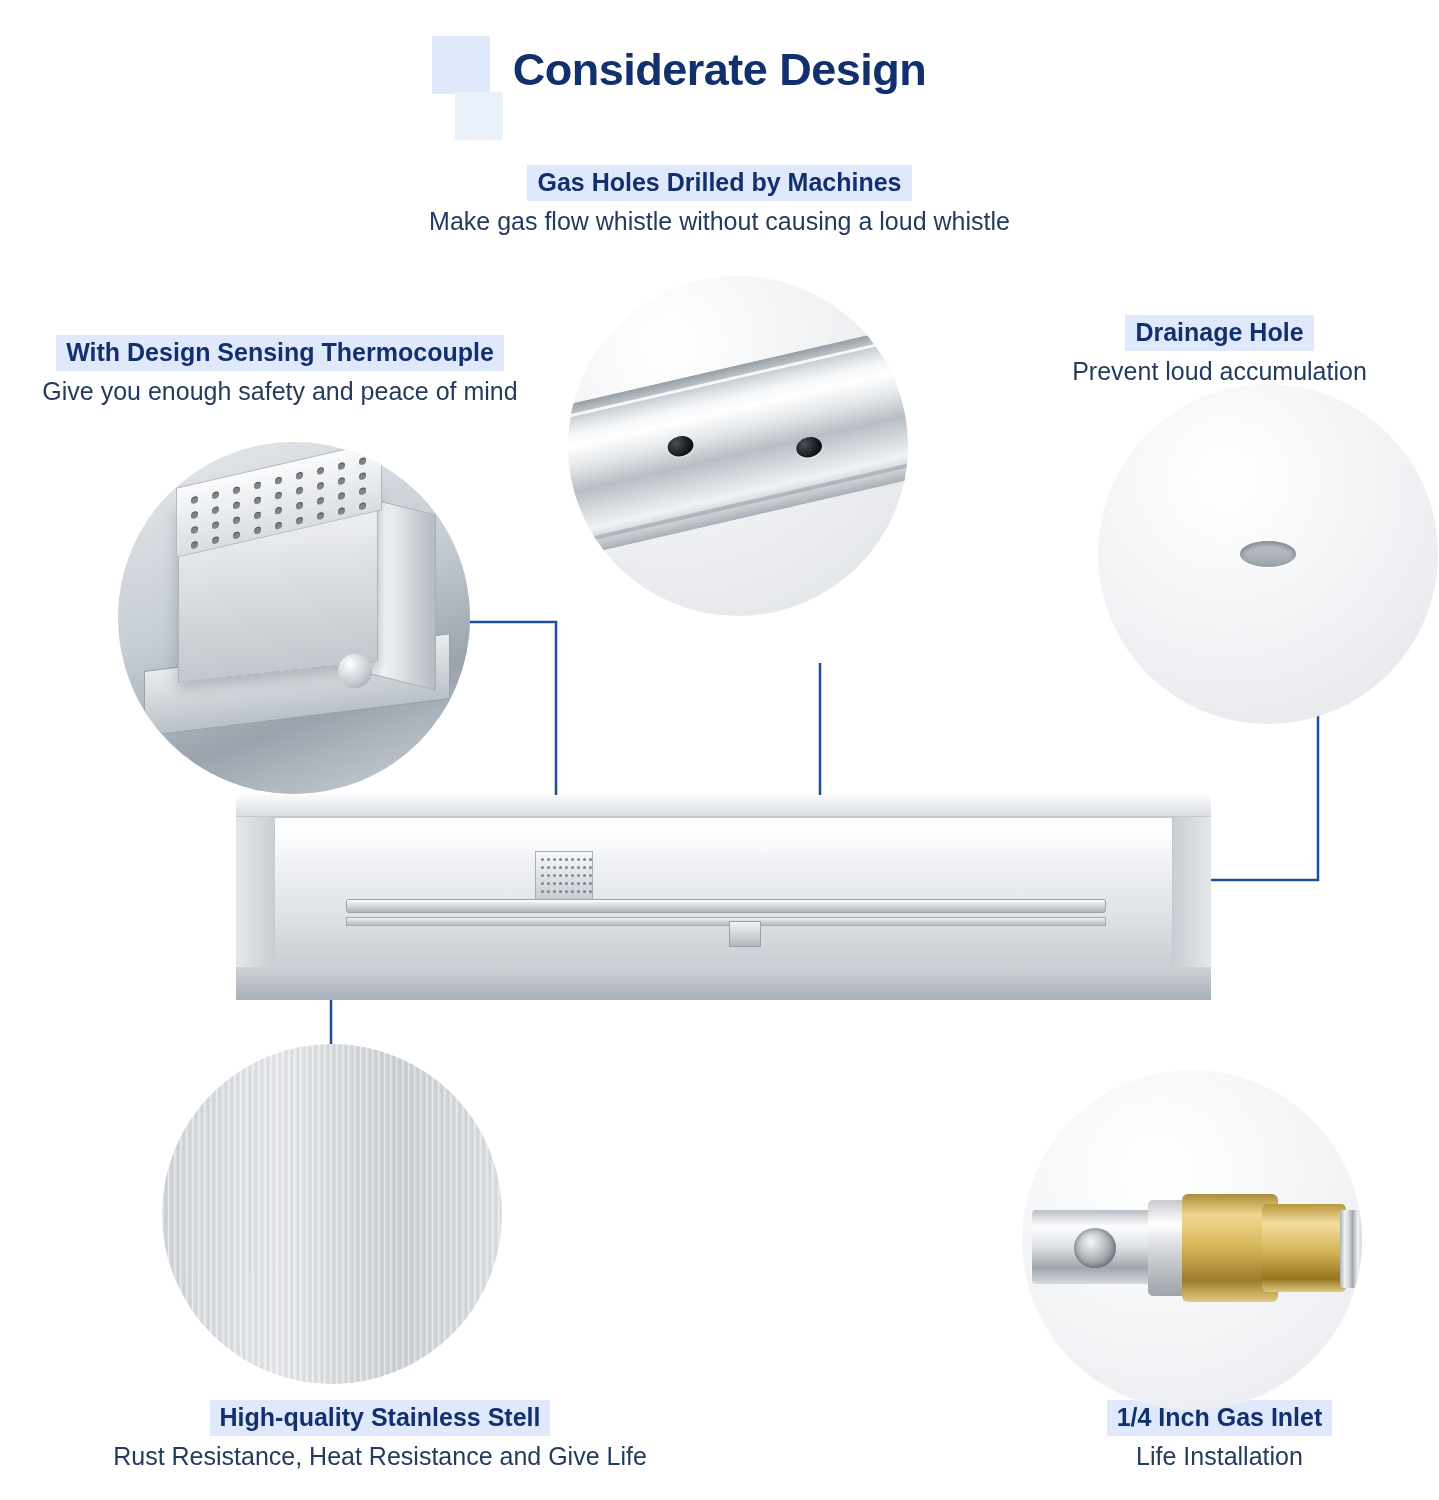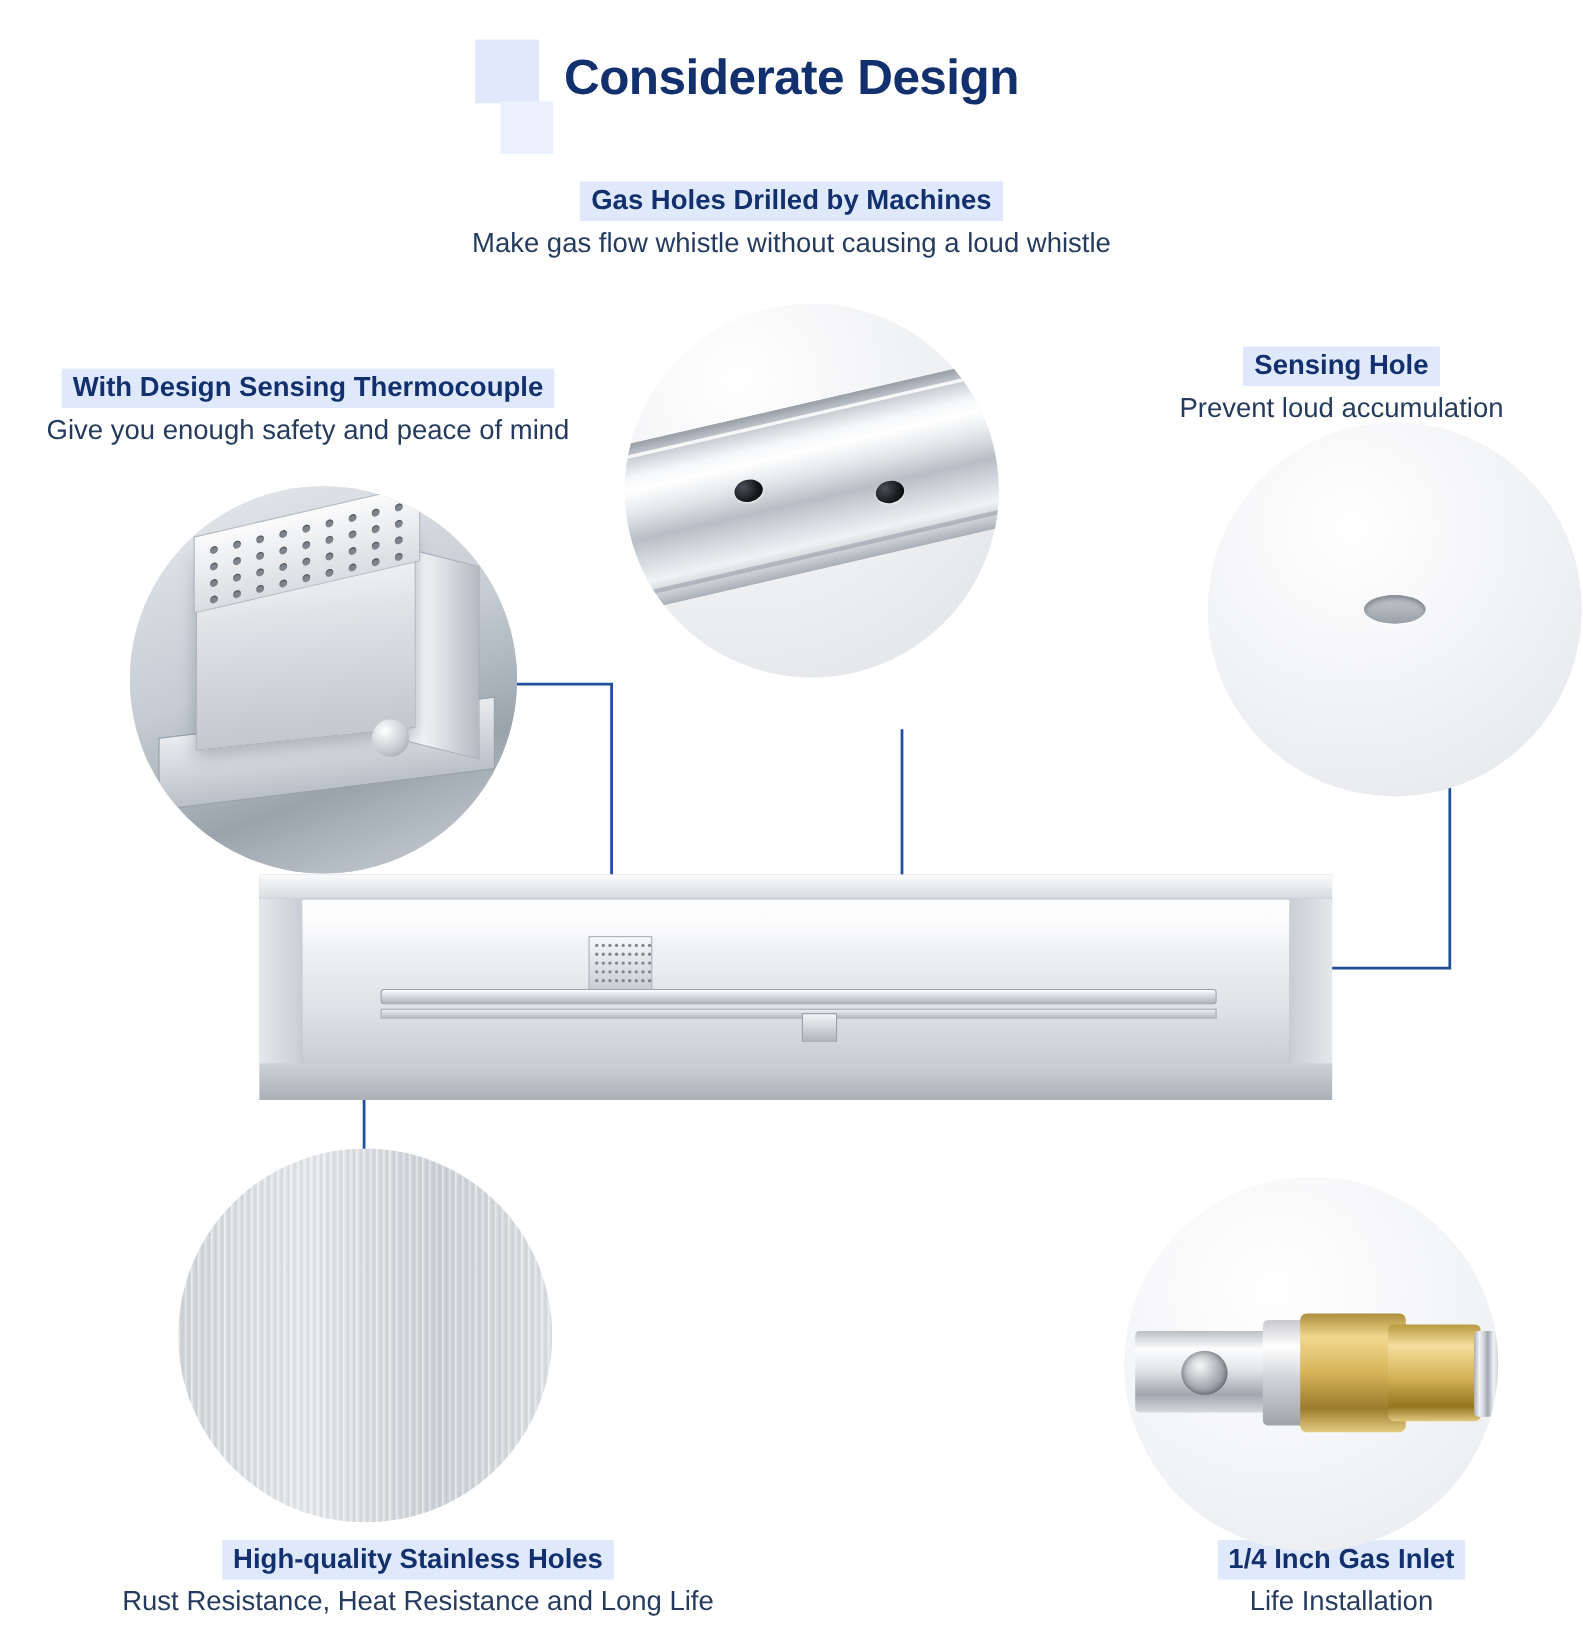--- a/index.html
+++ b/index.html
@@ -363,27 +363,27 @@
   <div class="cap-hl">Gas Holes Drilled by Machines</div>
   <div class="cap-sub">Make gas flow whistle without causing a loud whistle</div>
 </div>
 
 <div id="cap-thermo">
   <div class="cap-hl">With Design Sensing Thermocouple</div>
   <div class="cap-sub">Give you enough safety and peace of mind</div>
 </div>
 
 <div id="cap-drain">
-  <div class="cap-hl">Sensing Hole</div>
+  <div class="cap-hl">Drainage Hole</div>
   <div class="cap-sub">Prevent loud accumulation</div>
 </div>
 
 <div id="cap-steel">
-  <div class="cap-hl">High-quality Stainless Holes</div>
-  <div class="cap-sub">Rust Resistance, Heat Resistance and Long Life</div>
+  <div class="cap-hl">High-quality Stainless Stell</div>
+  <div class="cap-sub">Rust Resistance, Heat Resistance and Give Life</div>
 </div>
 
 <div id="cap-inlet">
   <div class="cap-hl">1/4 Inch Gas Inlet</div>
   <div class="cap-sub">Life Installation</div>
 </div>
 
 <div class="bubble" id="bubble-gasholes">
   <div class="tube">
     <div class="tube-edge-top"></div>

